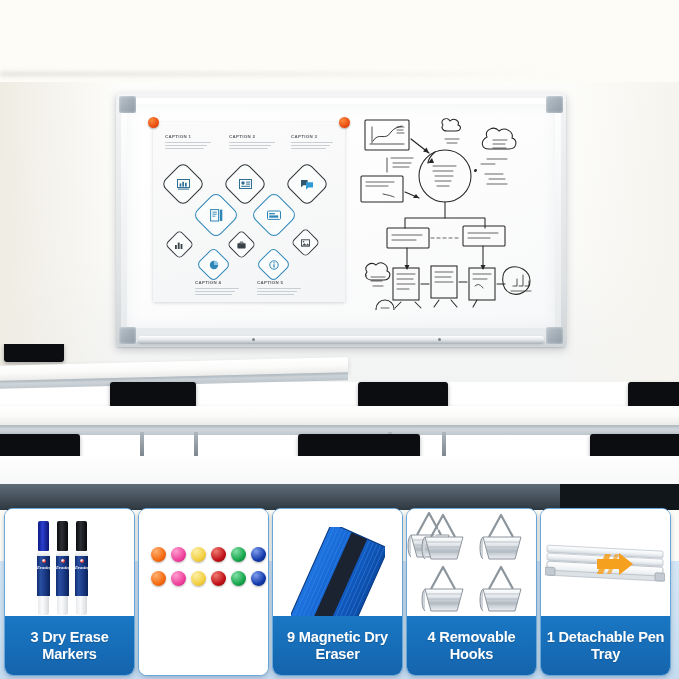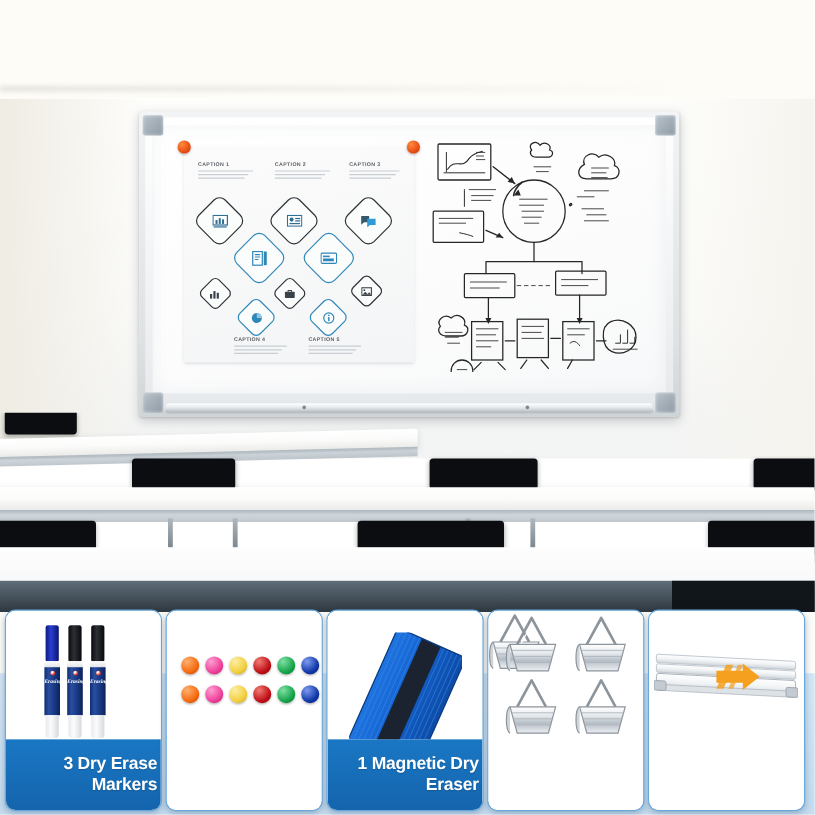--- a/index.html
+++ b/index.html
@@ -108,21 +108,21 @@
   .card{
     position:absolute;top:5px;width:129px;height:166px;
     background:#ffffff;border:1.6px solid #6aa8dc;border-radius:9px;
     box-shadow:0 2px 5px rgba(40,70,100,0.28);
     overflow:hidden;display:flex;flex-direction:column;
   }
   .card-art{position:relative;flex:1 1 auto;background:#ffffff;overflow:hidden;}
   .card-label{
     flex:0 0 59px;background:linear-gradient(180deg,#1a77c4,#1464ac);
     color:#fff;font-weight:bold;font-size:14.6px;line-height:17px;
-    display:flex;align-items:center;justify-content:center;text-align:right;
+    display:flex;align-items:center;justify-content:center;text-align:center;
     padding:0 3px;box-sizing:border-box;letter-spacing:-0.2px;
     text-shadow:0 1px 1px rgba(0,0,0,0.18);
   }
   .cards-bg{position:absolute;left:0;top:58px;width:679px;height:118px;
     background:linear-gradient(180deg,#d5e7f6,#c5dcf0);z-index:-1;}
 
   
   .marker{position:absolute;width:13px;}
   .mk-cap{position:absolute;top:0;left:1px;width:11px;border-radius:2px 2px 1px 1px;}
   .mk-ring{position:absolute;left:0;width:13px;height:5px;background:linear-gradient(180deg,#fdfdfd,#e2e4e6);}
@@ -488,21 +488,21 @@
               <rect x="38" y="4" width="17" height="108" fill="#1b2230"></rect>
               <g stroke="#3c8cf0" stroke-width="0.8" opacity="0.55">
                 <path d="M20 4v108M24 4v108M28 4v108M32 4v108M36 4v108"></path>
                 <path d="M58 4v108M62 4v108M66 4v108M70 4v108M74 4v108"></path>
               </g>
               <rect x="16" y="4" width="62" height="108" rx="3" fill="none" stroke="#0a3c85" stroke-width="1.1"></rect>
             </g>
           </svg>
         </div>
       </div>
-      <div class="card-label">1 Magnetic Dry Eraser</div>
+      <div class="card-label">9 Magnetic Dry Eraser</div>
     </div>
 
     <div class="card" style="left:406px">
       <div class="card-art">
         <div class="hooks">
           <svg width="129" height="105" viewBox="0 0 129 105">
             <defs>
               <linearGradient id="mtl" x1="0" y1="0" x2="0" y2="1">
                 <stop offset="0%" stop-color="#ffffff"></stop>
                   <stop offset="35%" stop-color="#e4e8ec"></stop>
@@ -519,20 +519,21 @@
               </g>
               <path d="M4 26c-4 2-4 20 0 22" fill="#cfd5da" stroke="#8c949c" stroke-width="1"></path>
             </g>
             <use href="#hookdef" x="14" y="2"></use>
             <use href="#hookdef" x="72" y="2"></use>
             <use href="#hookdef" x="14" y="54"></use>
             <use href="#hookdef" x="72" y="54"></use>
           </svg>
         </div>
       </div>
+      <div class="card-label">4 Removable Hooks</div>
     </div>
 
     <div class="card" style="left:540px">
       <div class="card-art">
         <div class="tray-wrap">
           <svg width="120" height="56" viewBox="0 0 120 56">
             <defs>
               <linearGradient id="tr" x1="0" y1="0" x2="0" y2="1">
                 <stop offset="0%" stop-color="#ffffff"></stop>
                   <stop offset="50%" stop-color="#f0f3f5"></stop>
@@ -548,15 +549,16 @@
               <rect x="110" y="24" width="10" height="8" rx="1.5" fill="#c3cad1" stroke="#98a1a9" stroke-width="0.7"></rect>
             </g>
             <g>
               <path d="M52 16 L74 16 L74 10 L88 21 L74 32 L74 26 L52 26 Z" fill="#f5a01e"></path>
               <path d="M60 11 L66 11 L58 31 L52 31 Z" fill="#f5a01e" opacity="0.85"></path>
               <path d="M70 11 L74 11 L66 31 L62 31 Z" fill="#f5a01e" opacity="0.7"></path>
             </g>
           </svg>
         </div>
       </div>
+      <div class="card-label">1 Detachable Pen Tray</div>
     </div>
   </div>
 </div>
 
 </body></html>

